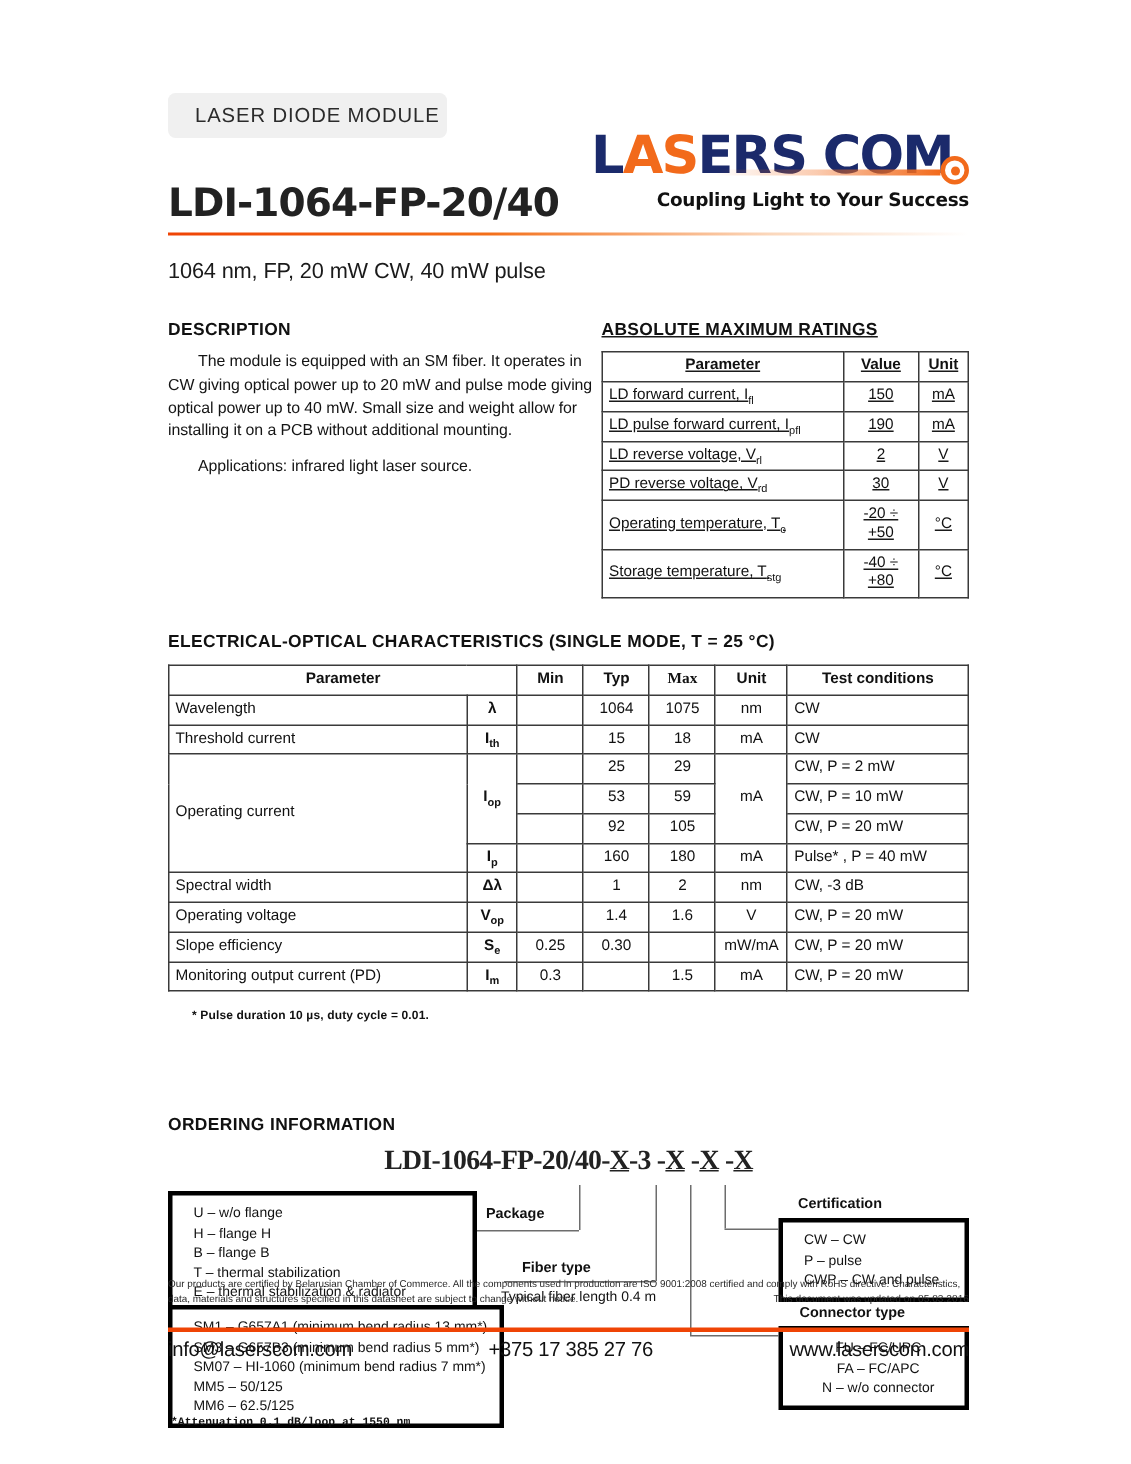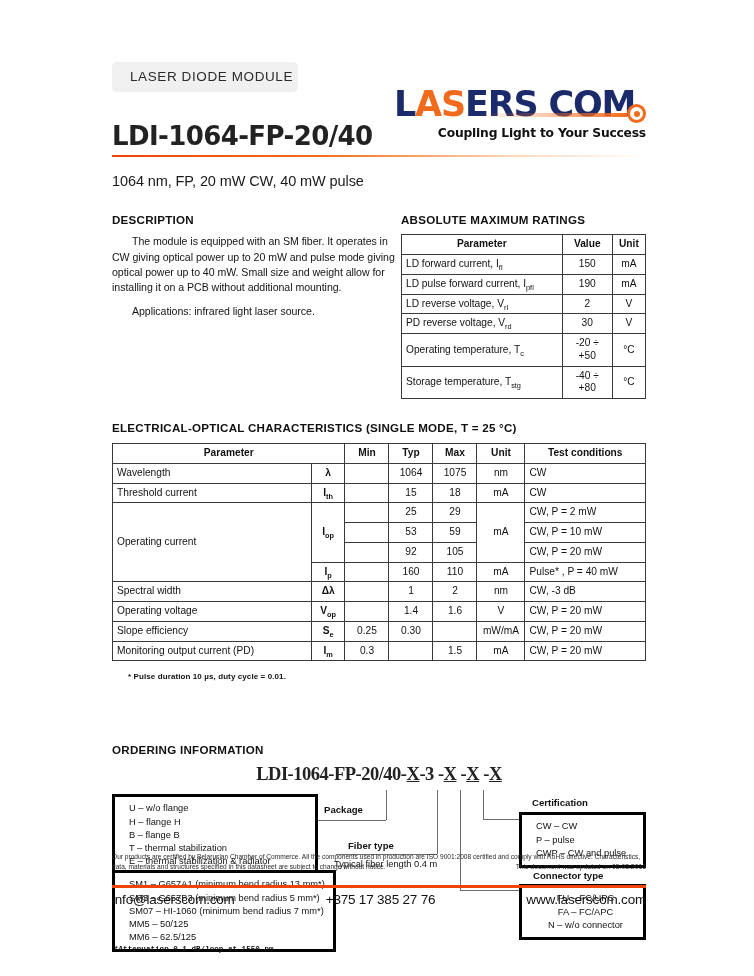--- a/index.html
+++ b/index.html
@@ -124,21 +124,21 @@
     color: #111;
     text-transform: none;
   }
 
   .two-col {
     display: flex;
     gap: 0;
     margin-top: 24px;
   }
   .col-left { width: 289px; }
-  .col-right { width: 245px; }
+  .col-right { width: 245px; text-decoration: underline; }
 
   .desc-body {
     font-size: 10.6px;
     line-height: 1.44;
     margin-top: 8px;
     color: #141414;
     letter-spacing: -0.05px;
   }
   .desc-body p { margin: 0 0 9px 0; text-indent: 20px; }
   .desc-body p:last-child { margin-bottom: 0; }
@@ -168,21 +168,21 @@
   .amr th.u { width: 33px; }
 
   .eoc { margin-top: 9px; }
   .eoc td { text-align: center; }
   .eoc td.name { text-align: left; padding-left: 4px; }
   .eoc td.cond { text-align: left; padding-left: 4px; }
   .eoc td.sym { text-align: center; font-weight: 700; }
   .eoc th.name { width: 188px; }
   .eoc th.min  { width: 44px; }
   .eoc th.typ  { width: 44px; }
-  .eoc th.max  { width: 44px; }
+  .eoc th.max  { width: 44px; font-family: Liberation Serif, serif; }
   .eoc th.unit { width: 48px; }
 
   sub { font-size: 0.72em; line-height: 0; }
 
   .fn {
     font-size: 8px;
     font-weight: 700;
     margin-top: 11px;
     margin-left: 16px;
     color: #111;
@@ -408,21 +408,21 @@
             <tr>
               <td></td>
               <td>92</td>
               <td>105</td>
               <td class="cond">CW, P = 20 mW</td>
             </tr>
             <tr>
               <td class="sym">I<sub>p</sub></td>
               <td></td>
               <td>160</td>
-              <td>110</td>
+              <td>180</td>
               <td>mA</td>
               <td class="cond">Pulse* , P = 40 mW</td>
             </tr>
             <tr>
               <td class="name">Spectral width</td>
               <td class="sym">Δλ</td>
               <td></td>
               <td>1</td>
               <td>2</td>
               <td>nm</td>

